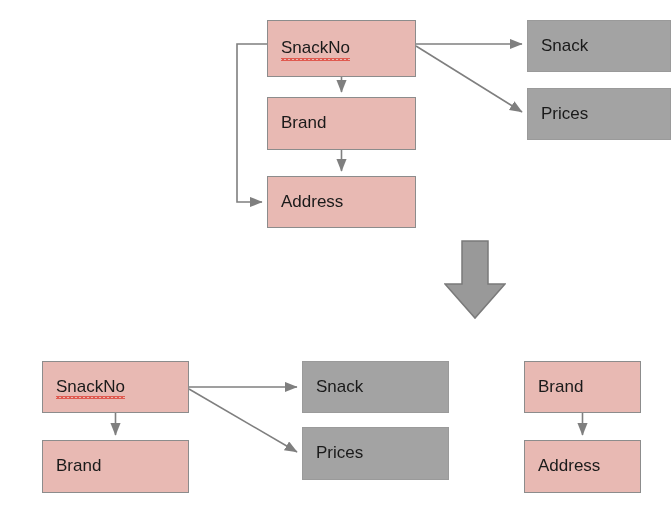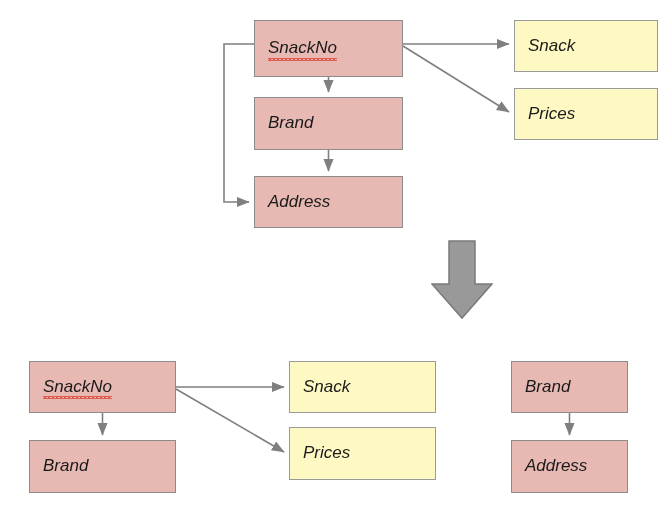--- a/index.html
+++ b/index.html
@@ -9,24 +9,23 @@
   }
   body {
     width: 672px;
     height: 510px;
     position: relative;
     overflow: hidden;
     font-family: "Liberation Sans", sans-serif;
   }
   #canvas {
     position: absolute;
-    left: 3px; top: 0;
+    left: 16px; top: 0;
     width: 644px;
     height: 510px;
-    font-style: italic;
   }
   #edges {
     position: absolute;
     left: 0; top: 0;
     width: 672px;
     height: 510px;
     pointer-events: none;
   }
   .node {
     position: absolute;
@@ -39,21 +38,21 @@
     font-size: 17px;
     color: #1a1a1a;
     line-height: 1.1;
     white-space: nowrap;
   }
   .node.pink {
     background: #e8b9b3;
     border-color: #8c8c8c;
   }
   .node.gray {
-    background: #fef9c3;
+    background: #a3a3a3;
     border-color: #9a9a9a;
   }
   .node-label {
     position: relative;
     display: inline-block;
   }
   
   .spell .node-label::after {
     content: "";
     position: absolute;

